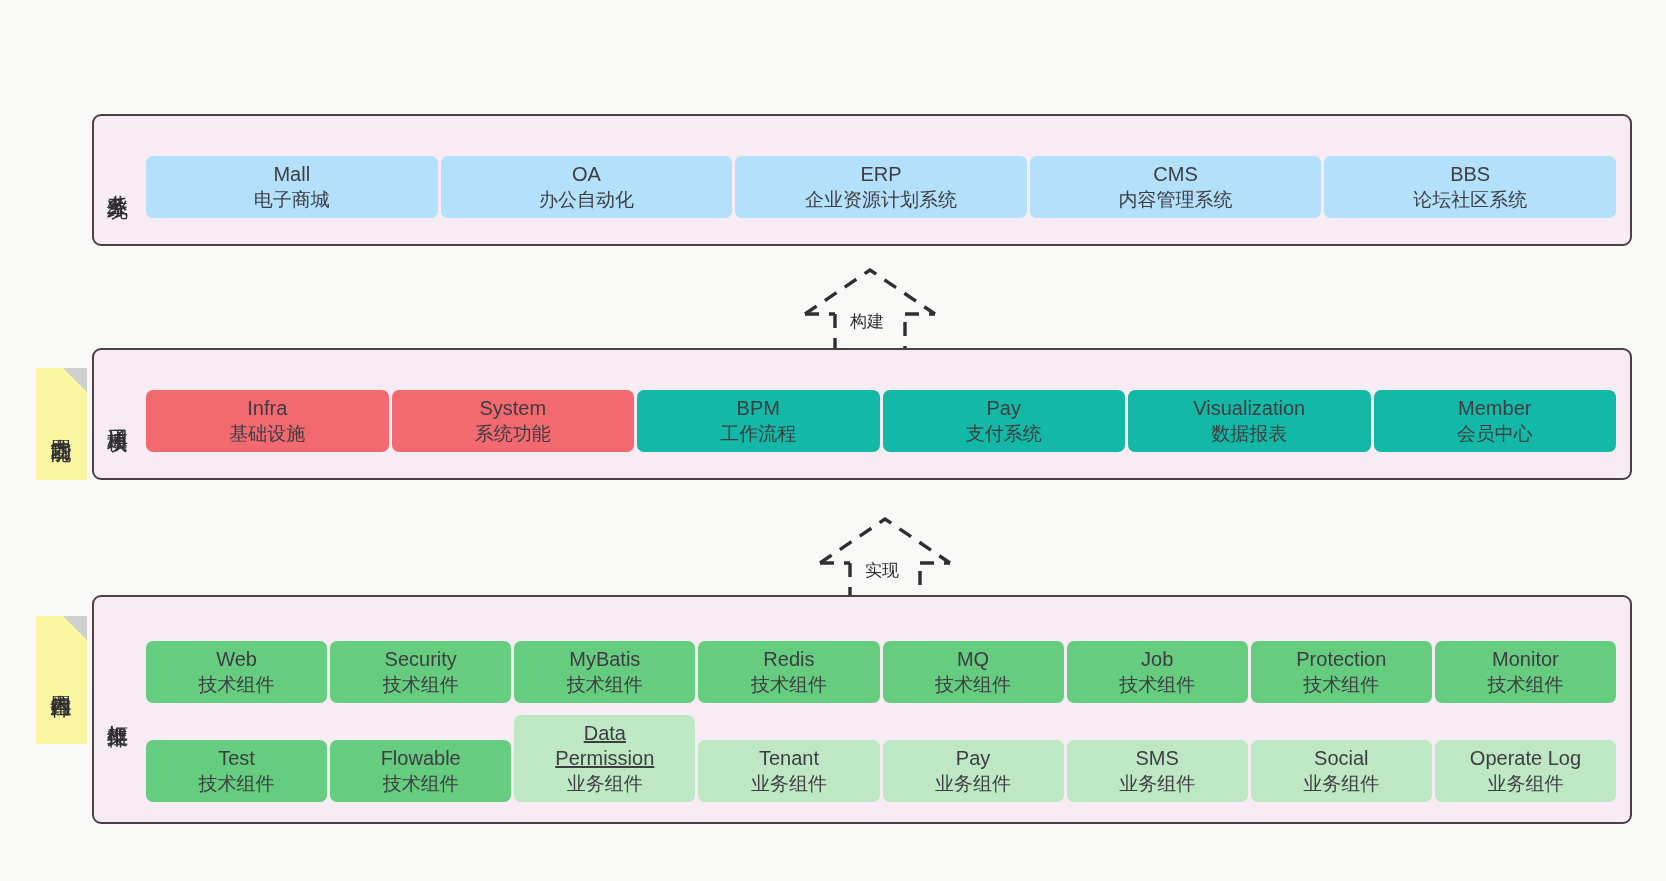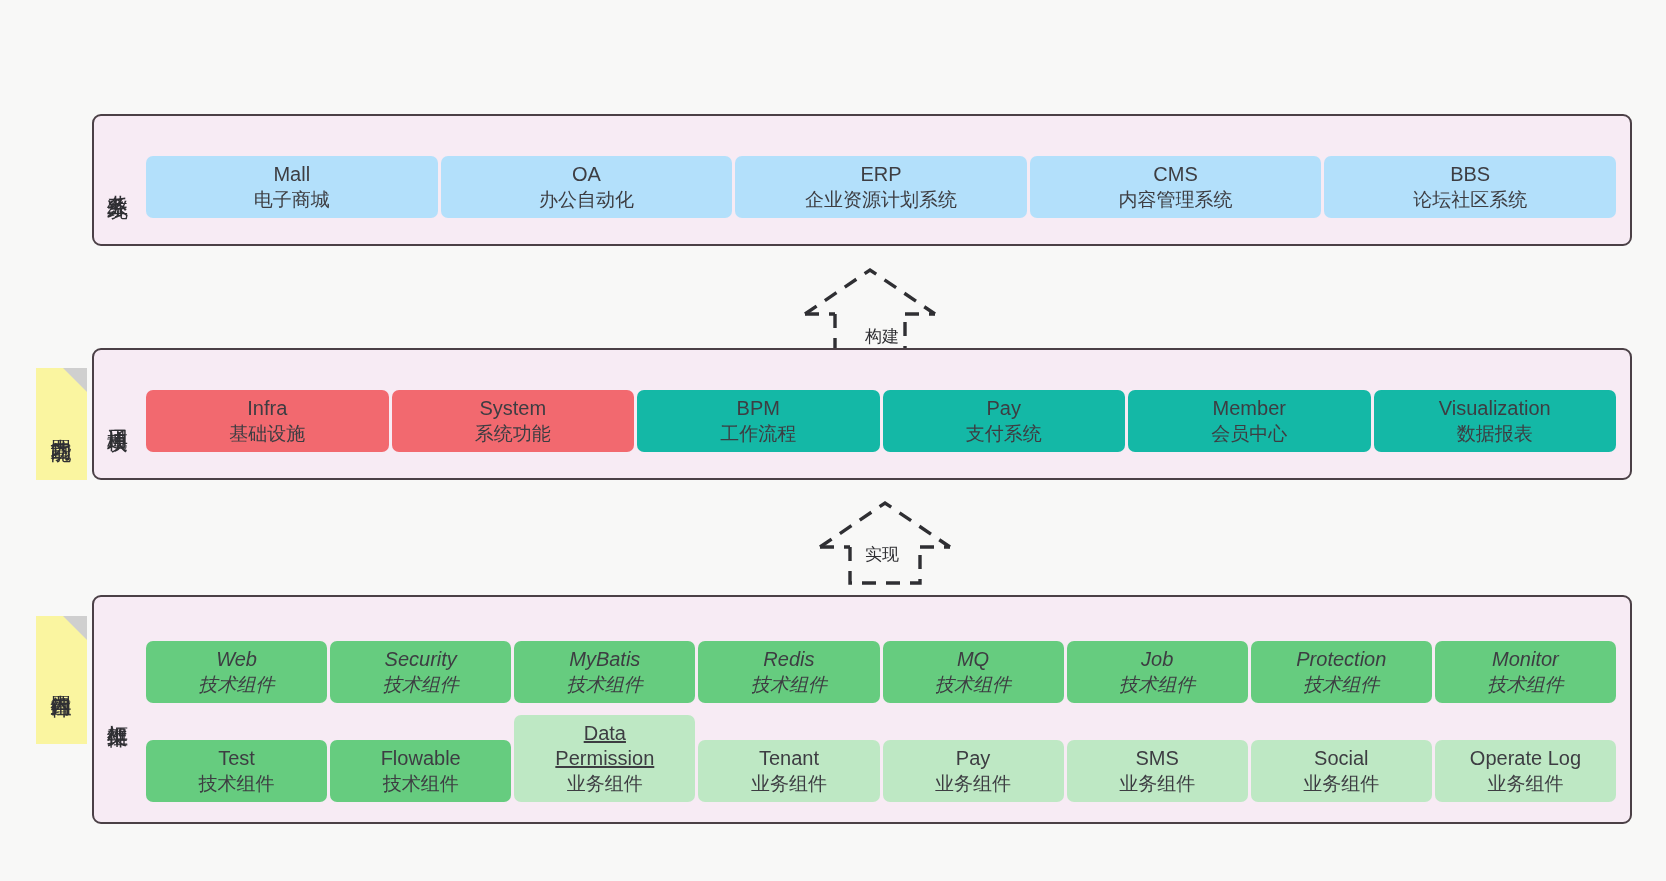--- a/index.html
+++ b/index.html
@@ -144,21 +144,21 @@
       </div>
     </div>
   </div>
 
   <div class="arrow" style="left:795px;top:262px;width:150px;height:90px;">
     <svg width="150" height="90" viewBox="0 0 150 90">
       <path d="M 10 52 L 75 8 L 140 52" fill="none" stroke="#2f2f33" stroke-width="3.4" stroke-dasharray="14,10" stroke-linecap="butt"></path>
       <path d="M 40 52 L 40 88 L 110 88 L 110 52" fill="none" stroke="#2f2f33" stroke-width="3.4" stroke-dasharray="14,10" stroke-linecap="butt"></path>
       <path d="M 10 52 L 40 52 M 110 52 L 140 52" fill="none" stroke="#2f2f33" stroke-width="3.4" stroke-dasharray="14,10" stroke-linecap="butt"></path>
     </svg>
-    <span class="arrow-label" style="left:70px;top:48px;margin-top:15px;">构建</span>
+    <span class="arrow-label" style="left:55px;top:48px;">构建</span>
   </div>
 
   <div class="note" style="left:36px;top:368px;width:51px;height:112px;">
     <span class="fold"></span>
     <span>内置功能</span>
   </div>
 
   <div class="layer" style="left:92px;top:348px;width:1540px;height:132px;">
     <div class="layer-title">通用模块</div>
     <div class="layer-body">
@@ -173,50 +173,50 @@
         </div>
         <div class="cell c-pink">
           <span class="en">BPM</span>
           <span class="cn">工作流程</span>
         </div>
         <div class="cell c-pink">
           <span class="en">Pay</span>
           <span class="cn">支付系统</span>
         </div>
         <div class="cell c-pink">
+          <span class="en">Visualization</span>
+          <span class="cn">数据报表</span>
+        </div>
+        <div class="cell c-pink">
           <span class="en">Member</span>
           <span class="cn">会员中心</span>
         </div>
-        <div class="cell c-pink">
-          <span class="en">Visualization</span>
-          <span class="cn">数据报表</span>
-        </div>
       </div>
     </div>
   </div>
 
-  <div class="arrow" style="left:810px;top:495px;width:150px;height:90px;text-decoration:underline;">
+  <div class="arrow" style="left:810px;top:511px;width:150px;height:90px;text-decoration:underline;">
     <svg width="150" height="90" viewBox="0 0 150 90">
       <path d="M 10 52 L 75 8 L 140 52" fill="none" stroke="#2f2f33" stroke-width="3.4" stroke-dasharray="14,10" stroke-linecap="butt"></path>
       <path d="M 40 52 L 40 88 L 110 88 L 110 52" fill="none" stroke="#2f2f33" stroke-width="3.4" stroke-dasharray="14,10" stroke-linecap="butt"></path>
       <path d="M 10 52 L 40 52 M 110 52 L 140 52" fill="none" stroke="#2f2f33" stroke-width="3.4" stroke-dasharray="14,10" stroke-linecap="butt"></path>
     </svg>
     <span class="arrow-label" style="left:55px;top:48px;">实现</span>
   </div>
 
   <div class="note" style="left:36px;top:616px;width:51px;height:128px;">
     <span class="fold"></span>
     <span>内置组件</span>
   </div>
 
   <div class="layer" style="left:92px;top:595px;width:1540px;height:229px;">
     <div class="layer-title">框架组件</div>
     <div class="layer-body">
 
-      <div class="row" style="height:86px;font-style:italic;">
+      <div class="row" style="height:86px;">
         <div class="cell c-green">
           <span class="en">Web</span>
           <span class="cn">技术组件</span>
         </div>
         <div class="cell c-green">
           <span class="en">Security</span>
           <span class="cn">技术组件</span>
         </div>
         <div class="cell c-green">
           <span class="en">MyBatis</span>

